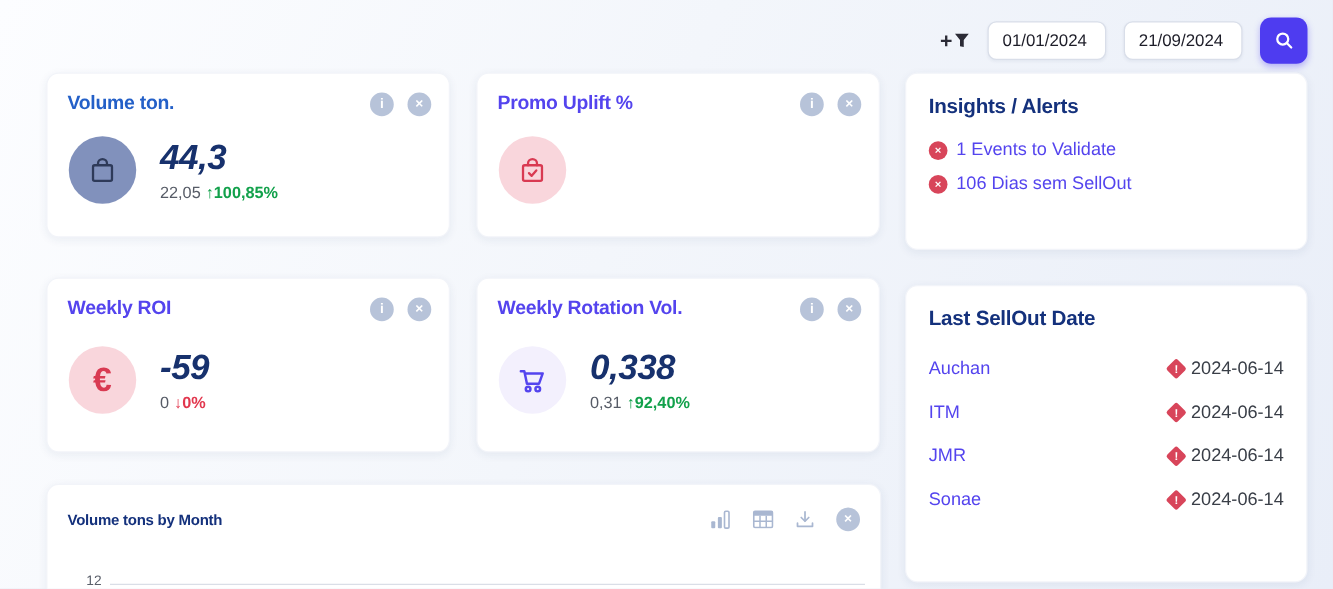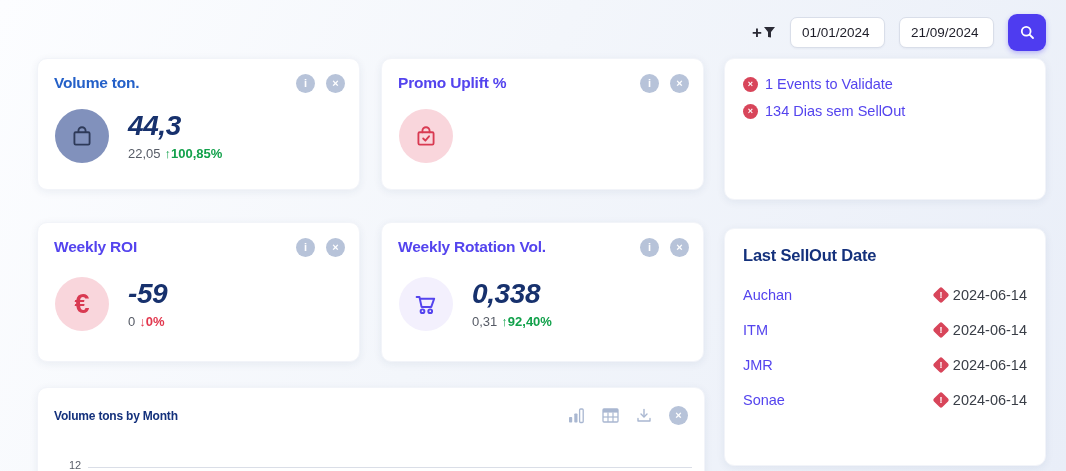--- a/index.html
+++ b/index.html
@@ -150,28 +150,29 @@
         <svg width="26" height="26" viewBox="0 0 24 24" fill="none" stroke="#D93A52" stroke-width="1.7" stroke-linejoin="round" stroke-linecap="round">
           <rect x="5" y="8.5" width="14" height="11.5" rx="1.2"></rect>
             <path d="M8.7 8.5V7.2a3.3 3.3 0 0 1 6.6 0v1.3"></path>
             <path d="M9.4 14.3l2 2 3.4-4"></path>
         </svg>
       </span>
     </div>
   </section>
 
   <section class="card" style="left:724px;top:58px;width:322px;height:142px">
+    <h2 class="panel-title">Insights / Alerts</h2>
     <div class="alert-list">
       <div class="alert-row">
         <span class="alert-badge">×</span>
         <span class="alert-label">1 Events to Validate</span>
       </div>
       <div class="alert-row">
         <span class="alert-badge">×</span>
-        <span class="alert-label">134 Dias sem SellOut</span>
+        <span class="alert-label">106 Dias sem SellOut</span>
       </div>
     </div>
   </section>
 
   <section class="card" style="left:37px;top:222px;width:323px;height:140px">
     <div class="kpi-head">
       <h2 class="kpi-title t-purple">Weekly ROI</h2>
       <div class="head-icons">
         <span class="circle-icon">i</span>
         <span class="circle-icon">×</span>

